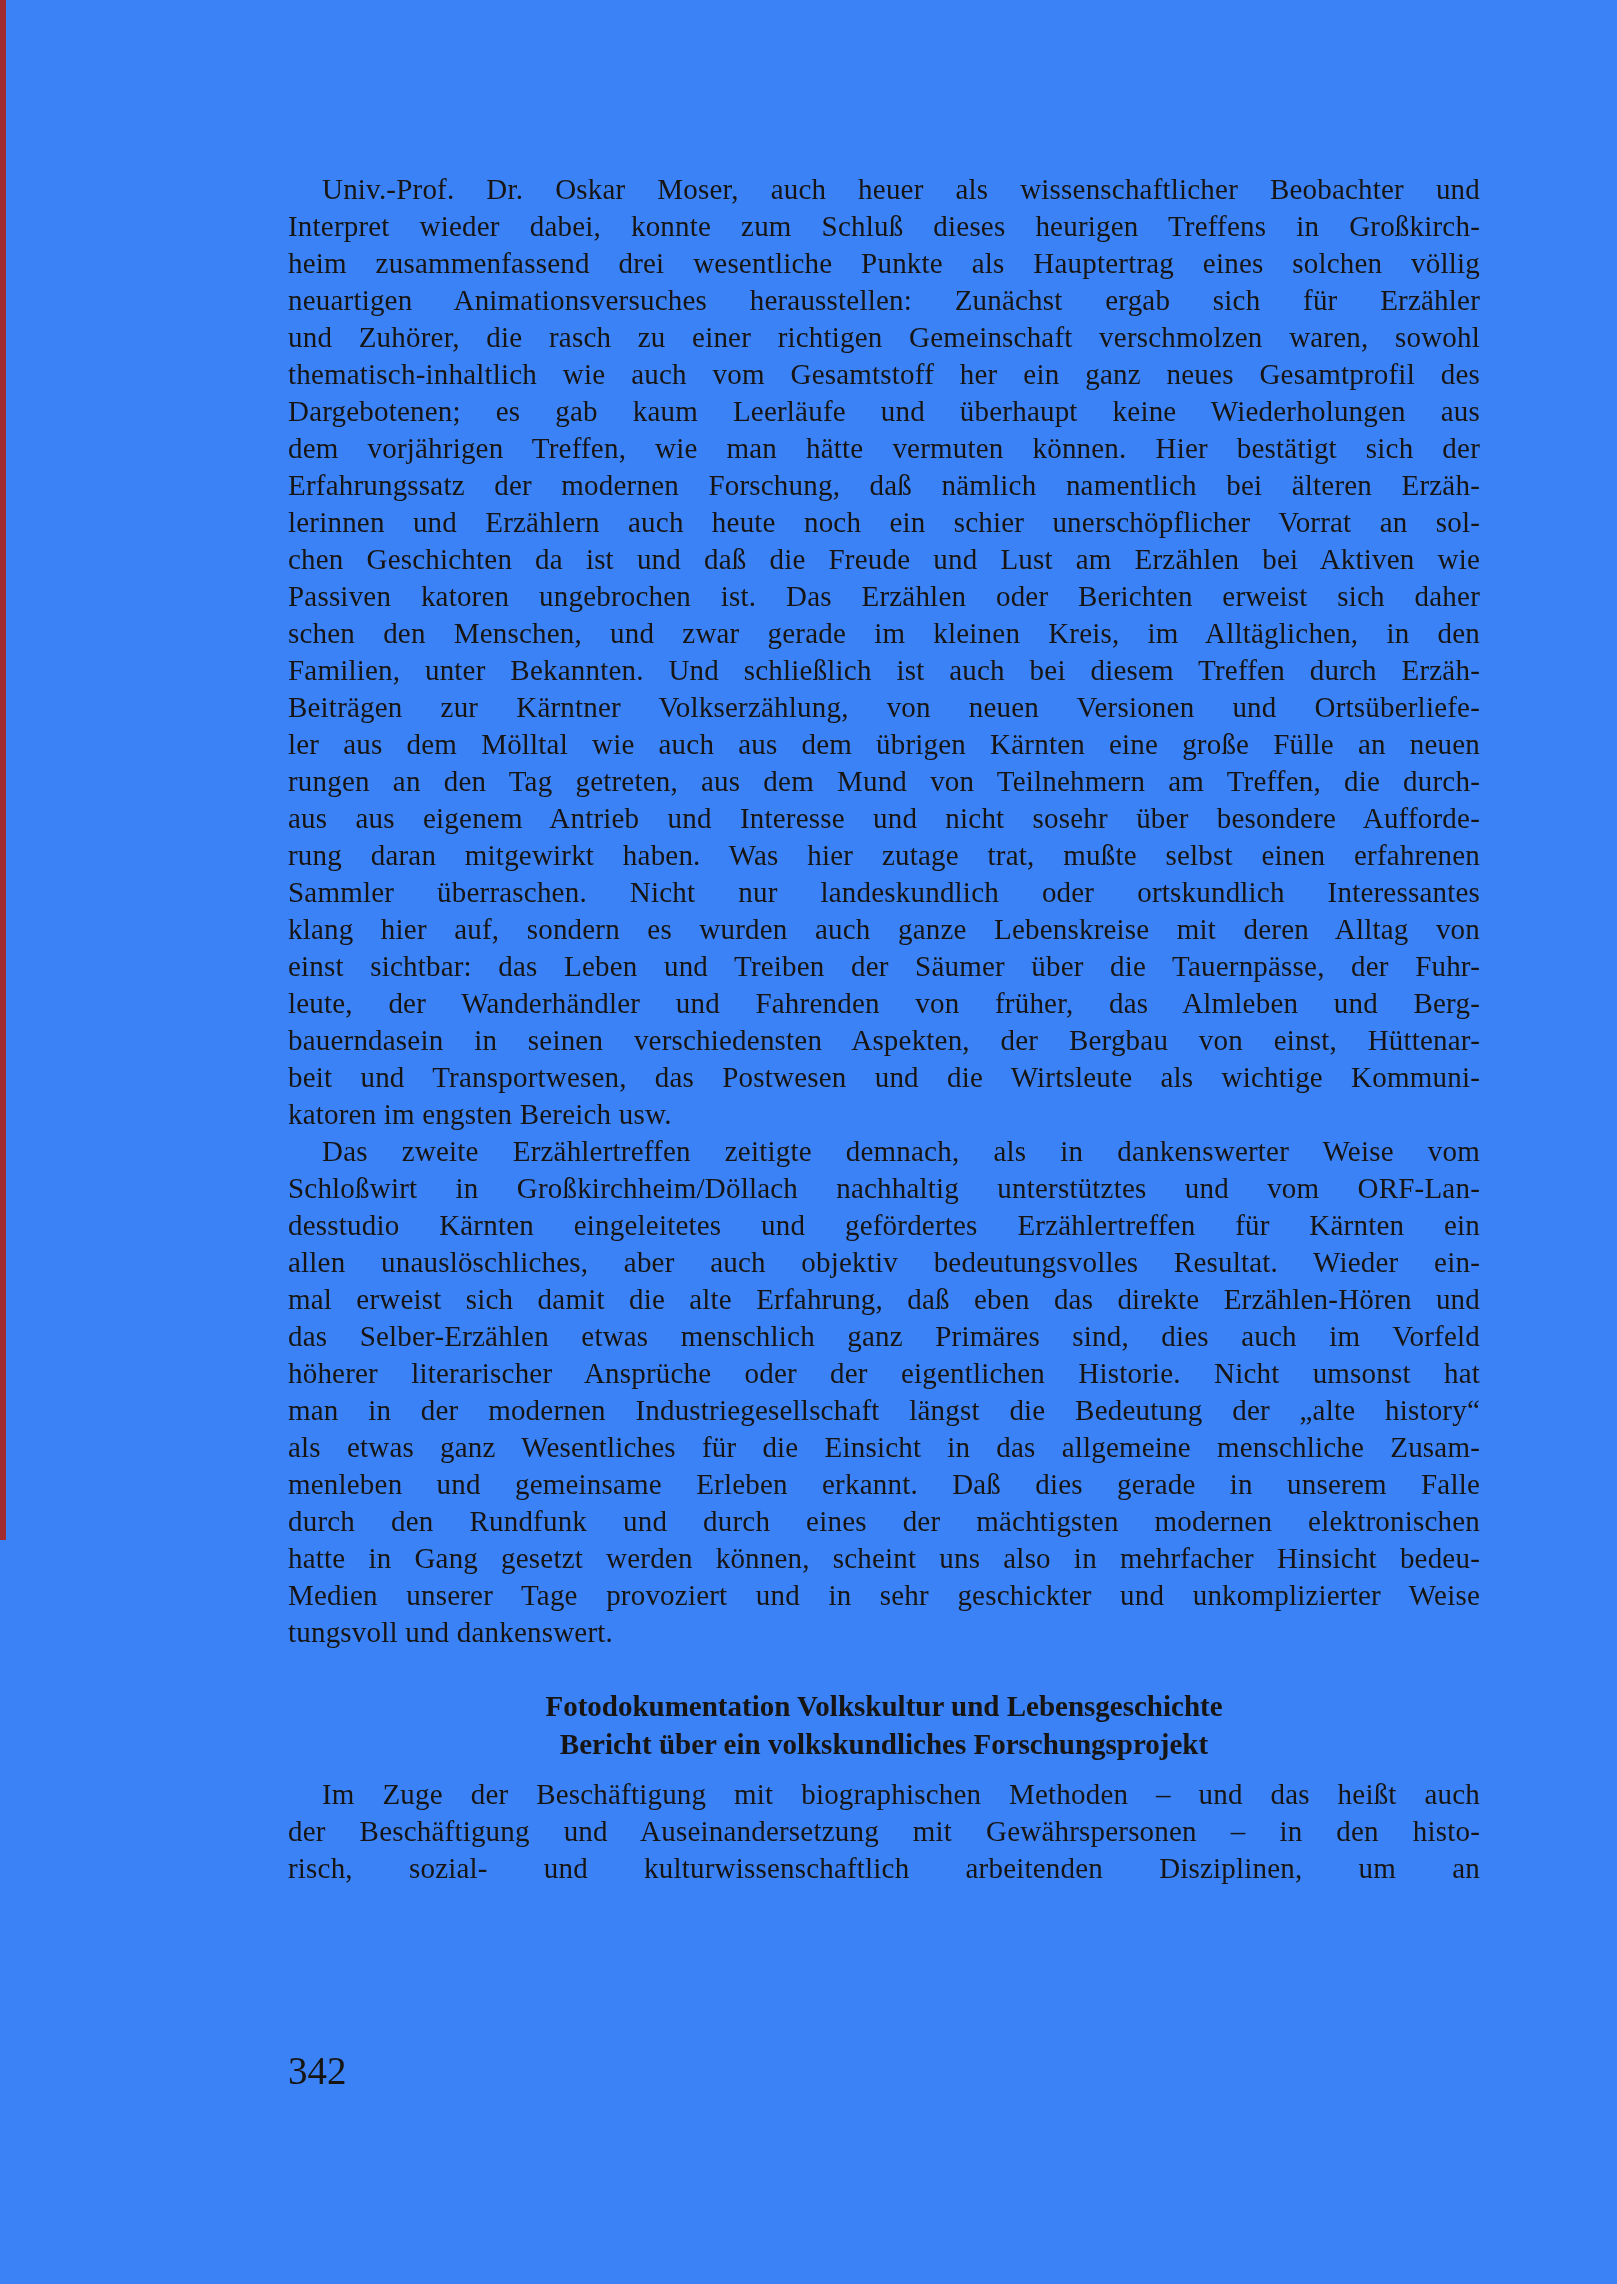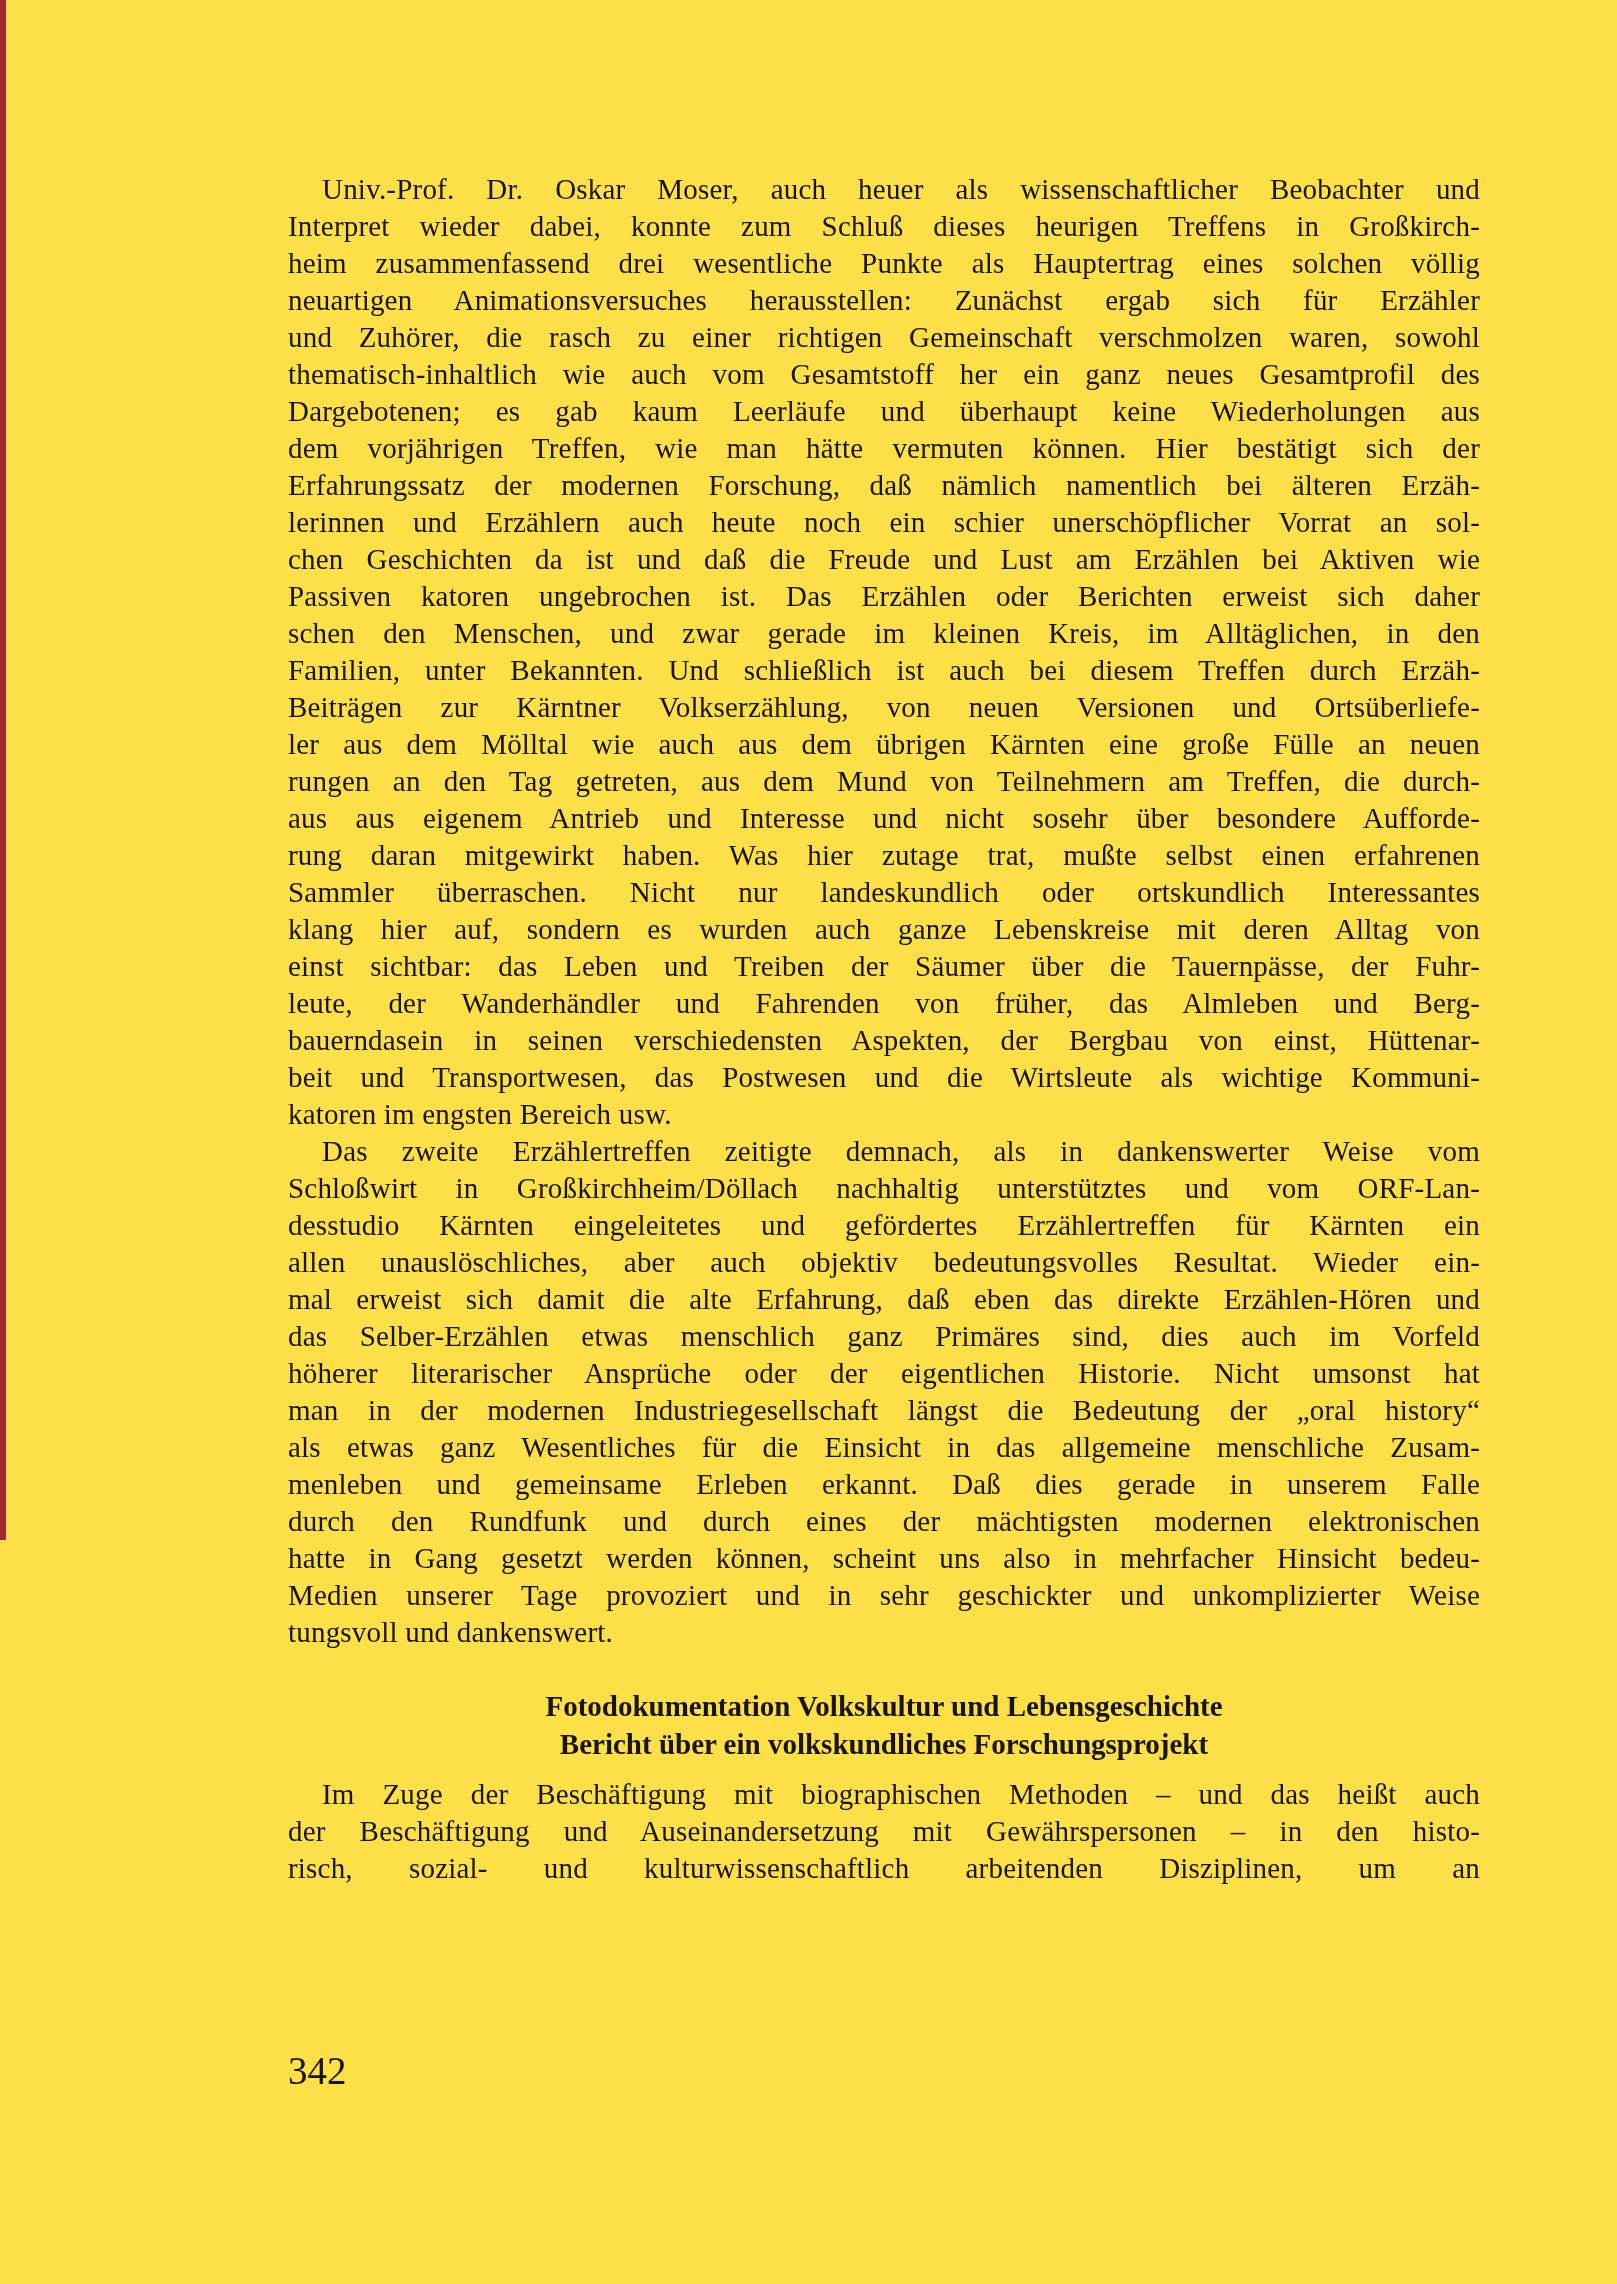--- a/index.html
+++ b/index.html
@@ -9,21 +9,21 @@
     height: 2284px;
     background: #fdfdfa;
     font-family: "Liberation Serif", serif;
     color: #171513;
     overflow: hidden;
     position: relative;
   }
   .page {
     position: absolute;
     inset: 0;
-    background: #fde047;
+    background: #3b82f6;
   }
   .scan-edge {
     position: absolute;
     left: 0;
     top: 0;
     width: 5.7px;
     height: 1540px;
   }
   .column {
     position: absolute;
@@ -105,21 +105,21 @@
       </section>
 
     <section class="para">
         <div class="line indent">Das zweite Erzählertreffen zeitigte demnach, als in dankenswerter Weise vom</div>
         <div class="line">Schloßwirt in Großkirchheim/Döllach nachhaltig unterstütztes und vom ORF-Lan-</div>
         <div class="line">desstudio Kärnten eingeleitetes und gefördertes Erzählertreffen für Kärnten ein</div>
         <div class="line">allen unauslöschliches, aber auch objektiv bedeutungsvolles Resultat. Wieder ein-</div>
         <div class="line">mal erweist sich damit die alte Erfahrung, daß eben das direkte Erzählen-Hören und</div>
         <div class="line">das Selber-Erzählen etwas menschlich ganz Primäres sind, dies auch im Vorfeld</div>
         <div class="line">höherer literarischer Ansprüche oder der eigentlichen Historie. Nicht umsonst hat</div>
-        <div class="line">man in der modernen Industriegesellschaft längst die Bedeutung der „oral history“</div>
+        <div class="line">man in der modernen Industriegesellschaft längst die Bedeutung der „alte history“</div>
         <div class="line">als etwas ganz Wesentliches für die Einsicht in das allgemeine menschliche Zusam-</div>
         <div class="line">menleben und gemeinsame Erleben erkannt. Daß dies gerade in unserem Falle</div>
         <div class="line">durch den Rundfunk und durch eines der mächtigsten modernen elektronischen</div>
         <div class="line">hatte in Gang gesetzt werden können, scheint uns also in mehrfacher Hinsicht bedeu-</div>
         <div class="line">Medien unserer Tage provoziert und in sehr geschickter und unkomplizierter Weise</div>
         <div class="line last-left">tungsvoll und dankenswert.</div>
       </section>
 
 
     <h2 class="heading">

